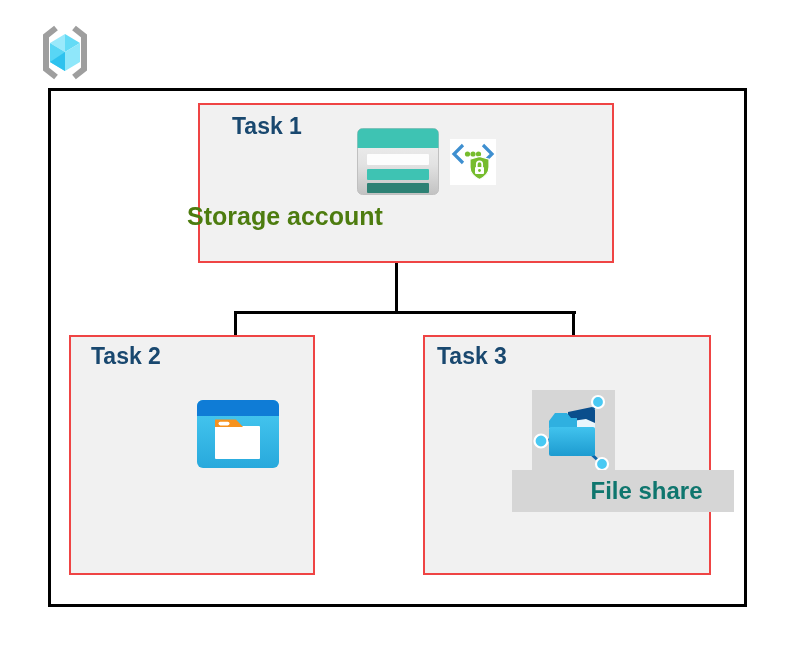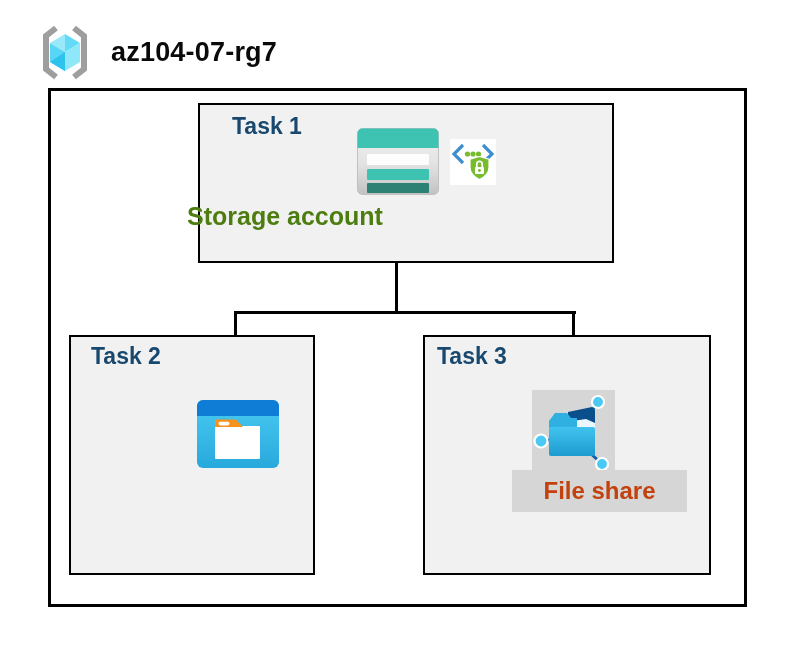--- a/index.html
+++ b/index.html
@@ -8,40 +8,40 @@
     font-family:"Liberation Sans",sans-serif;color:#0a0a0a;
   }
   
   .rg-header{position:absolute;left:37px;top:24px;display:flex;align-items:center;gap:18px;}
   .rg-header svg{display:block;}
   .rg-title{font-size:27px;font-weight:bold;letter-spacing:0.2px;}
   
   .outer-box{position:absolute;left:48px;top:88px;width:699px;height:519px;
     border:3px solid #000;background:#fff;box-sizing:border-box;}
   
-  .task-box{position:absolute;background:#F1F1F1;border:2px solid #000000;box-sizing:border-box;}
+  .task-box{position:absolute;background:#F1F1F1;border:2px solid #ef4444;box-sizing:border-box;}
   .task1{left:198px;top:103px;width:416px;height:160px;}
   .task2{left:69px;top:335px;width:246px;height:240px;}
   .task3{left:423px;top:335px;width:288px;height:240px;}
   .task-label{position:absolute;font-size:23px;font-weight:bold;color:#19486F;}
   .task1 .task-label{left:32px;top:8px;}
   .task2 .task-label{left:20px;top:6px;}
   .task3 .task-label{left:12px;top:6px;}
   .resource-label{position:absolute;left:0;width:100%;text-align:left;
     font-size:25px;font-weight:bold;color:#4d7c0f;}
   .task1 .resource-label{top:97px;transform:translateX(-13px);}
   .task2 .resource-label{top:150px;transform:translateX(16px);font-size:25px;}
   
   .storage-icon{position:absolute;left:157px;top:23px;}
   .sas-icon{position:absolute;left:250px;top:34px;}
   .blob-icon{position:absolute;left:126px;top:63px;}
   .fs-square{position:absolute;left:107px;top:53px;}
   .fs-label-band{position:absolute;left:87px;top:133px;width:175px;height:42px;
     background:#D6D6D6;display:flex;align-items:center;justify-content:center;
-    font-size:24px;font-weight:bold;color:#c2410c;}
+    font-size:24px;font-weight:bold;color:#0f766e;padding-left:47px;}
   
   .conn{position:absolute;background:#000;}
   .conn-v1{left:395px;top:262px;width:3px;height:52px;}
   .conn-h {left:234px;top:311px;width:342px;height:3px;}
   .conn-v2{left:234px;top:311px;width:3px;height:77px;}
   .conn-v3{left:572px;top:311px;width:3px;height:77px;}
 </style>
 </head>
 <body>
 
@@ -50,21 +50,20 @@
   <div class="rg-header">
     <svg width="56" height="57" viewBox="0 0 56 57">
       <path d="M19 4 L9 12 V45 L19 53" fill="none" stroke="#9E9E9E" stroke-width="6"></path>
       <path d="M37 4 L47 12 V45 L37 53" fill="none" stroke="#9E9E9E" stroke-width="6"></path>
       <polygon points="28,10 13,19 28,28" fill="#9AE9FB"></polygon>
       <polygon points="28,10 43,19 28,28" fill="#64DBF6"></polygon>
       <polygon points="13,19 28,28 28,47 13,38" fill="#58D6F5"></polygon>
       <polygon points="43,19 28,28 28,47 43,38" fill="#8FE7FA"></polygon>
       <polygon points="28,28 13,38 28,47" fill="#2EC2EE"></polygon>
     </svg>
-    <span class="rg-title">az104-07-rg7</span>
   </div>
 
   <div class="outer-box"></div>
 
   <div class="conn conn-v1"></div>
   <div class="conn conn-h"></div>
   <div class="conn conn-v2"></div>
   <div class="conn conn-v3"></div>
 
   <div class="task-box task1">

